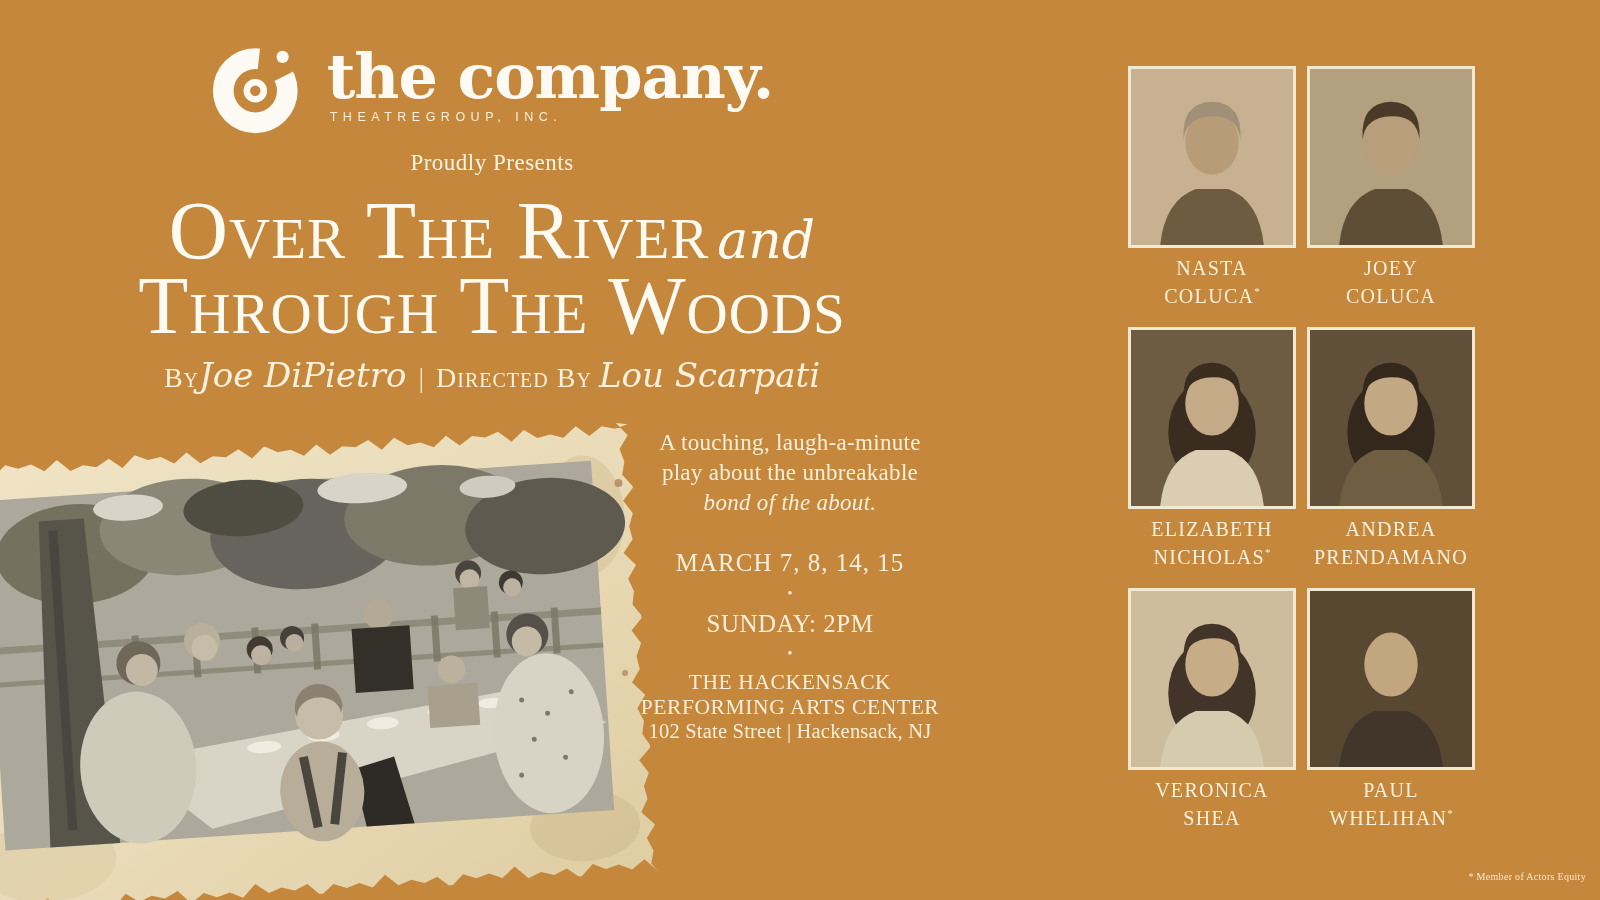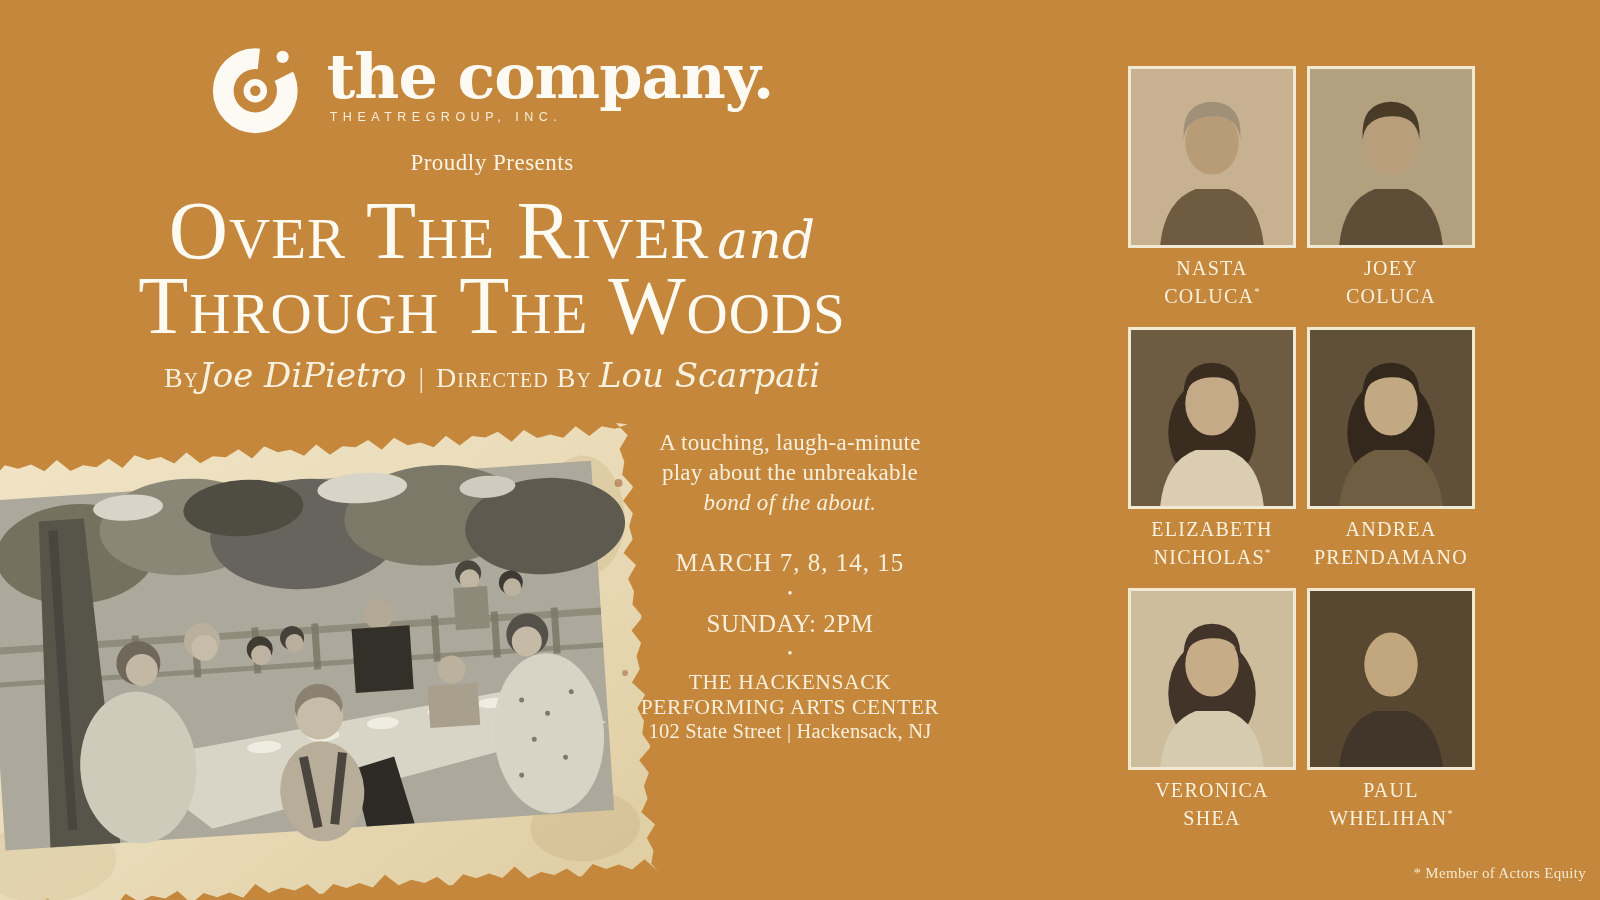--- a/index.html
+++ b/index.html
@@ -79,21 +79,21 @@
 
   
   .photo-wrap{
     position:absolute;left:-60px;top:468px;width:690px;height:450px;
     transform:rotate(-3.8deg);transform-origin:0 0;z-index:2;
   }
 
   
   .footnote{
     position:absolute;right:14px;bottom:18px;z-index:4;
-    font-size:15px;letter-spacing:.3px;color:#F3E9D0;
+    font-size:10px;letter-spacing:.3px;color:#F3E9D0;
   }
 </style>
 </head>
 <body>
 
 <div class="poster">
 
   <div class="photo-wrap">
     <svg viewBox="0 0 690 450" width="690" height="450">
       <defs>

